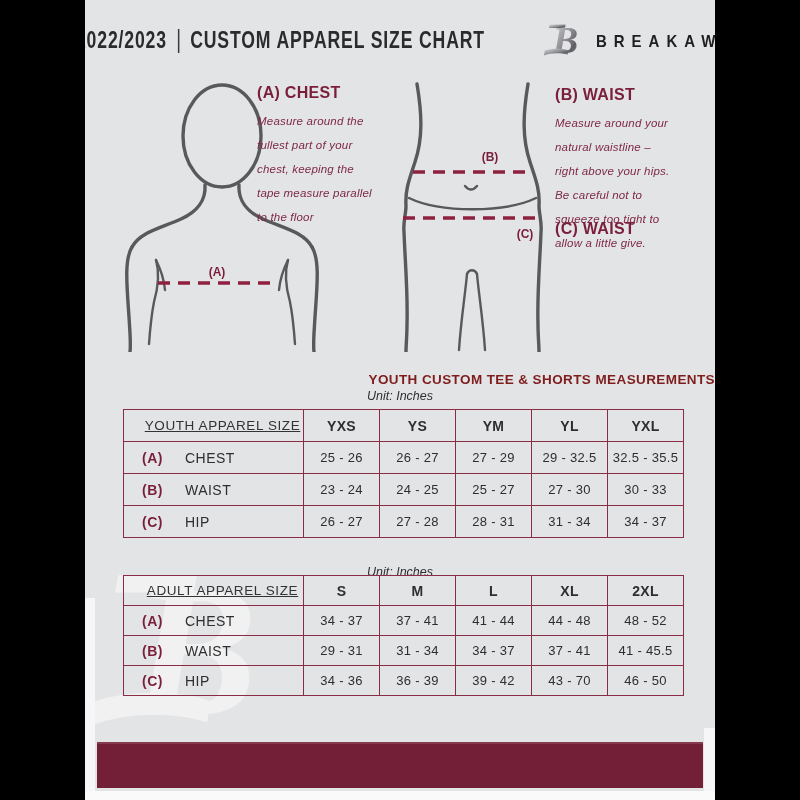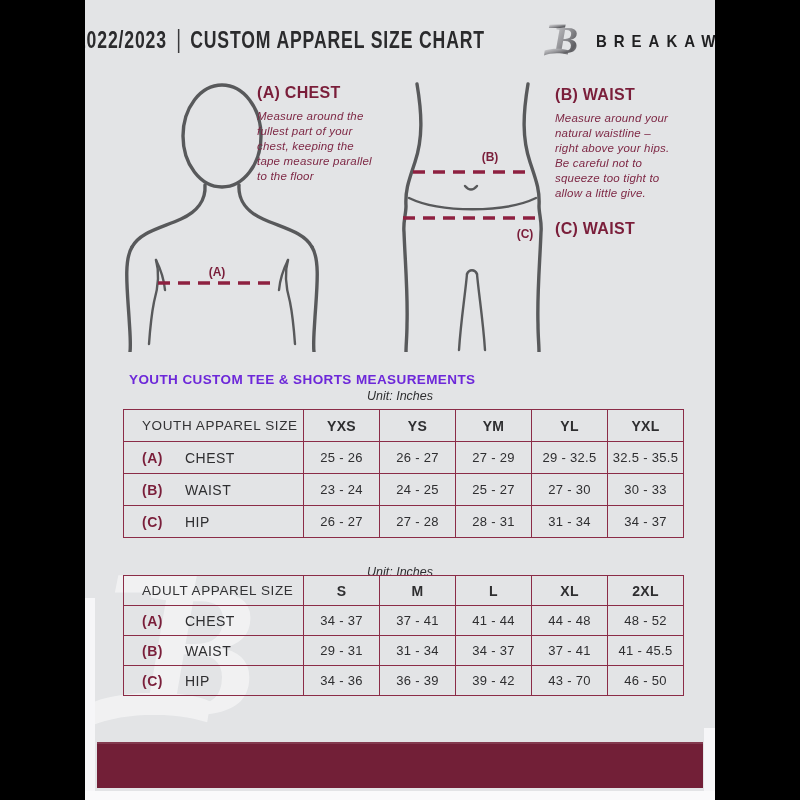--- a/index.html
+++ b/index.html
@@ -48,27 +48,27 @@
   .dash-line { stroke:#8e2040; stroke-width:3.4; stroke-dasharray:12 8; fill:none; }
   .fig-marker { font:bold 12px "Liberation Sans",sans-serif; fill:#7a1e3a; }
 
   .guide-block { position:absolute; }
   .guide-chest { left:172px; top:84px;  width:142px; }
   .guide-waist { left:470px; top:86px;  width:150px; }
   .guide-hips  { left:470px; top:220px; width:150px; }
   .guide-heading { font-size:16px; font-weight:bold; color:#7a1e3a; letter-spacing:0.3px; }
   .guide-desc {
     margin-top:7px; font-size:11.5px; font-style:italic; color:#7e2845;
-    line-height:15px; white-space:pre-line; letter-spacing:0.2px;
+    line-height:24px; white-space:pre-line; letter-spacing:0.2px;
   }
 
   
   .section-title {
-    position:absolute; left:0; width:100%; text-align:left;
-    font-size:13.5px; font-weight:bold; color:#6d28d9; letter-spacing:0.4px;padding-left:44px;
+    position:absolute; left:0; width:100%; text-align:right;
+    font-size:13.5px; font-weight:bold; color:#7f1d1d; letter-spacing:0.4px;
   }
   .section-unit {
     position:absolute; left:0; width:100%; text-align:center;
     font-size:12.5px; font-style:italic; color:#2f2f31;
   }
   .youth-title { top:372px; }  .youth-unit { top:389px; }
   .adult-title { top:548px; }  .adult-unit { top:565px; }
 
   
   table.size-table {
@@ -81,21 +81,21 @@
   .size-table col.c-val   { width:76px; }
   .size-table th, .size-table td {
     border:1.5px solid #8b2c47; background:transparent;
     text-align:center; padding:0; color:#2e2e30;
   }
   .size-table tr { height:32px; }
   .adult-table tr { height:30px; }
   .size-table th { font-size:14px; font-weight:bold; letter-spacing:0.3px; }
   .size-table th.lbl {
     font-weight:normal; font-size:13.5px; letter-spacing:0.6px;
-    text-align:left; padding-left:18px; color:#333335;
+    text-align:center; padding-left:18px; color:#333335;text-decoration:underline;
   }
   .size-table td { font-size:13px; letter-spacing:0.3px; }
   .size-table td.lbl { text-align:left; padding-left:18px; font-size:14px; letter-spacing:0.5px; }
   .pfx { font-weight:bold; color:#7a1e3a; }
   .row-label { margin-left:22px; color:#2e2e30; }
 
   
   .watermark { position:absolute; left:6px; top:548px; width:205px; height:205px; z-index:0; }
   .guide-block, .section-title, .section-unit, table.size-table, .page-header, .fig { z-index:1; }
   .footer-bar {

